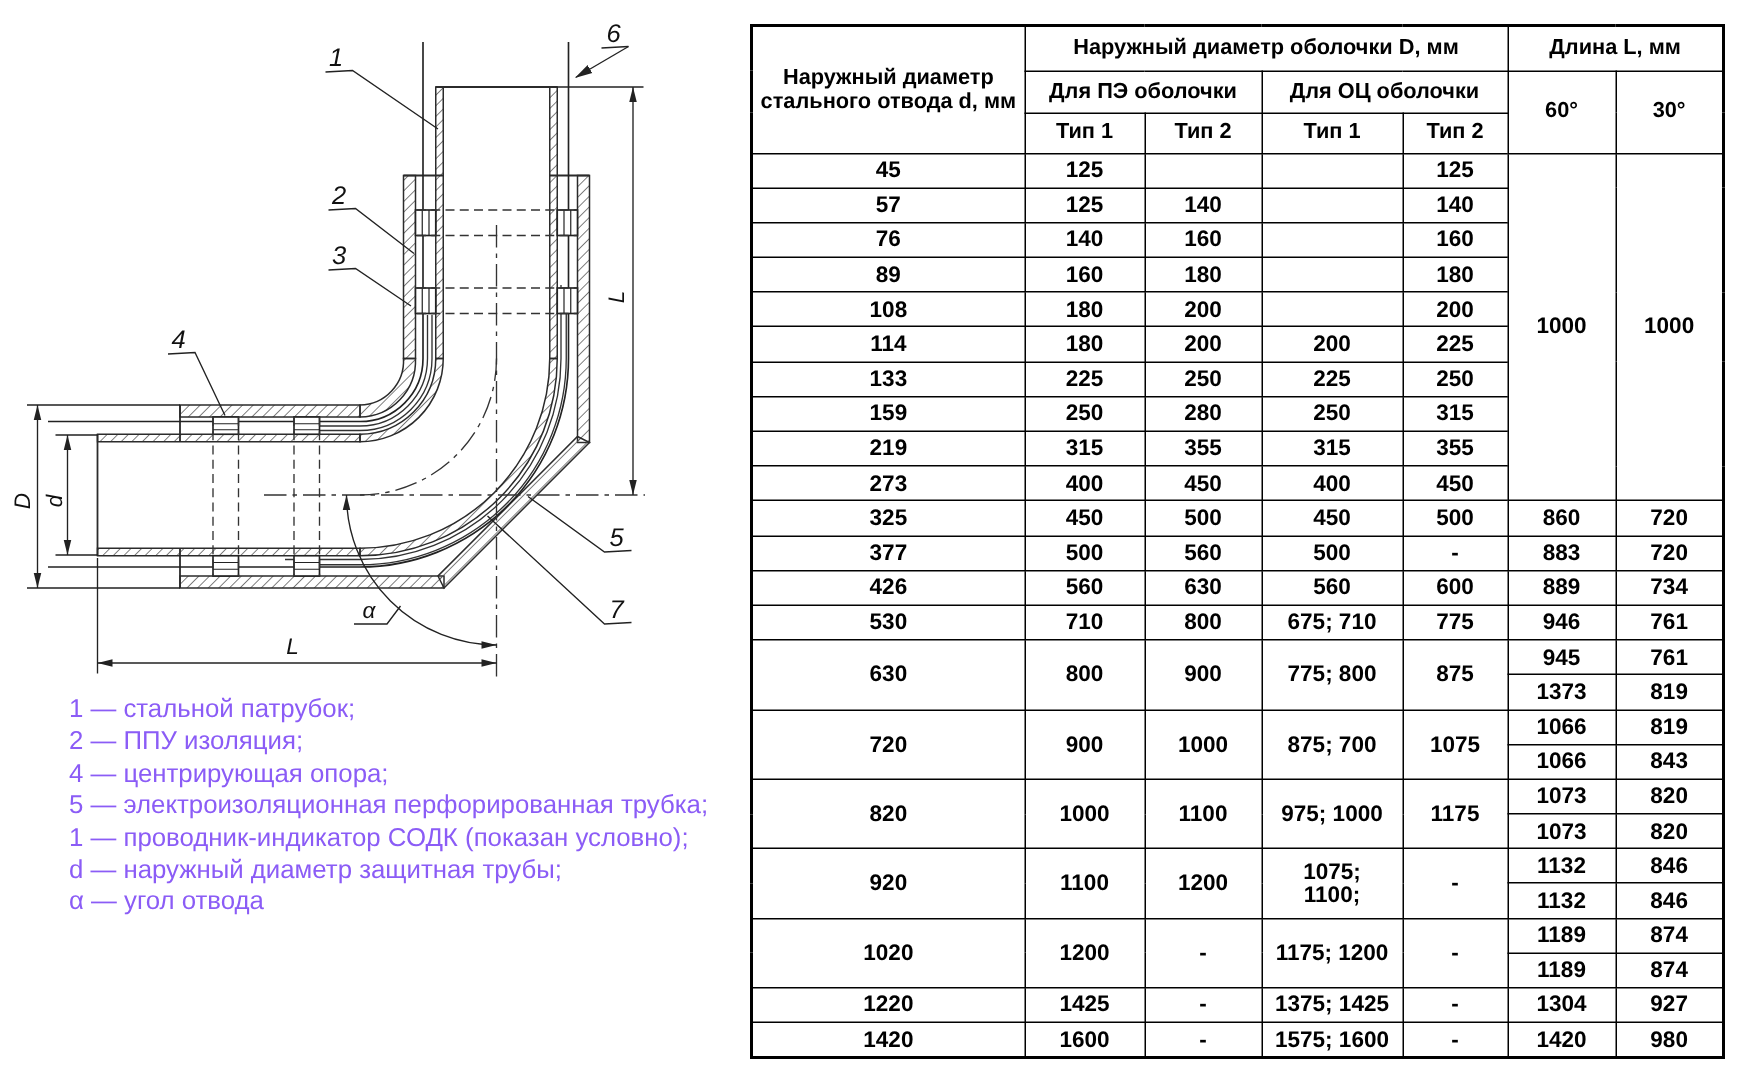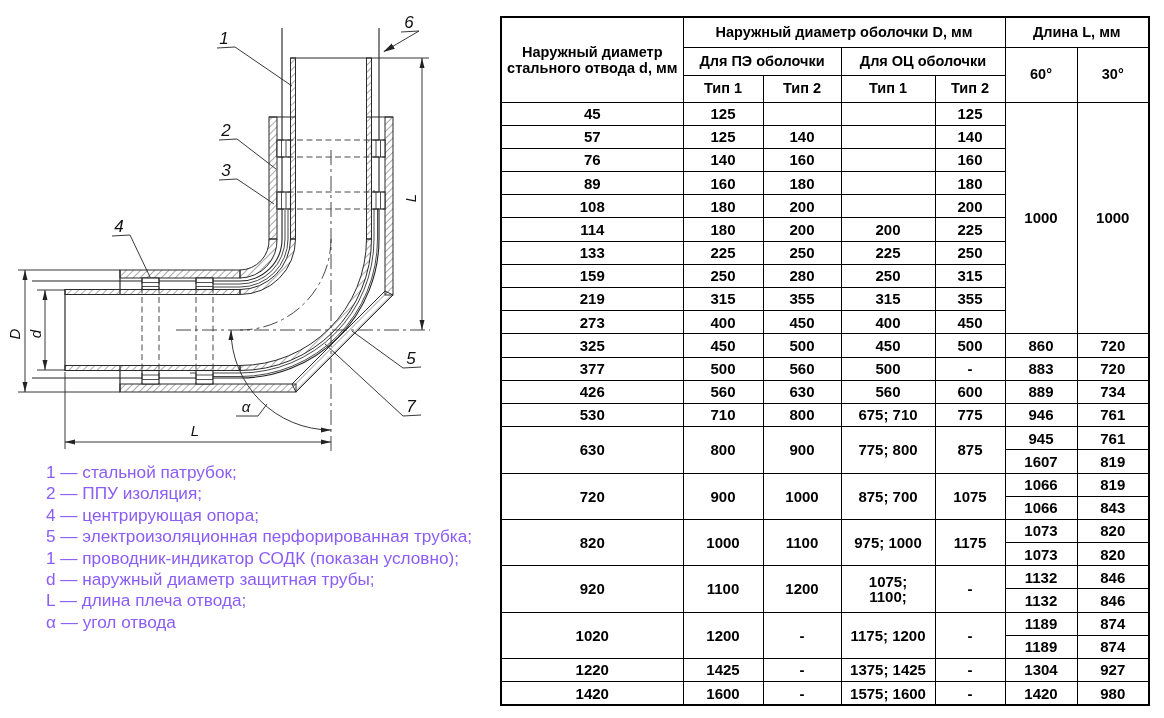--- a/index.html
+++ b/index.html
@@ -147,21 +147,20 @@
     <text class="callout-t" x="411" y="412" text-anchor="middle">7</text>
   </svg>
 
   <div class="legend">
       <div>1 — стальной патрубок;</div>
       <div>2 — ППУ изоляция;</div>
       <div>4 — центрирующая опора;</div>
       <div>5 — электроизоляционная перфорированная трубка;</div>
       <div>1 — проводник-индикатор СОДК (показан условно);</div>
       <div>d — наружный диаметр защитная трубы;</div>
-      <div>L — длина плеча отвода;</div>
       <div>α — угол отвода</div>
     </div>
 
   <div class="tablewrap">
     <table class="dims">
       <colgroup>
         <col style="width:182px">
           <col style="width:80px">
           <col style="width:78px">
         <col style="width:94px">
@@ -301,21 +300,21 @@
           <tr>
             <td rowspan="2">630</td>
             <td rowspan="2">800</td>
             <td rowspan="2">900</td>
             <td rowspan="2">775; 800</td>
             <td rowspan="2">875</td>
             <td>945</td>
             <td>761</td>
           </tr>
           <tr>
-            <td>1607</td>
+            <td>1373</td>
             <td>819</td>
           </tr>
           <tr>
             <td rowspan="2">720</td>
             <td rowspan="2">900</td>
             <td rowspan="2">1000</td>
             <td rowspan="2">875; 700</td>
             <td rowspan="2">1075</td>
             <td>1066</td>
             <td>819</td>

